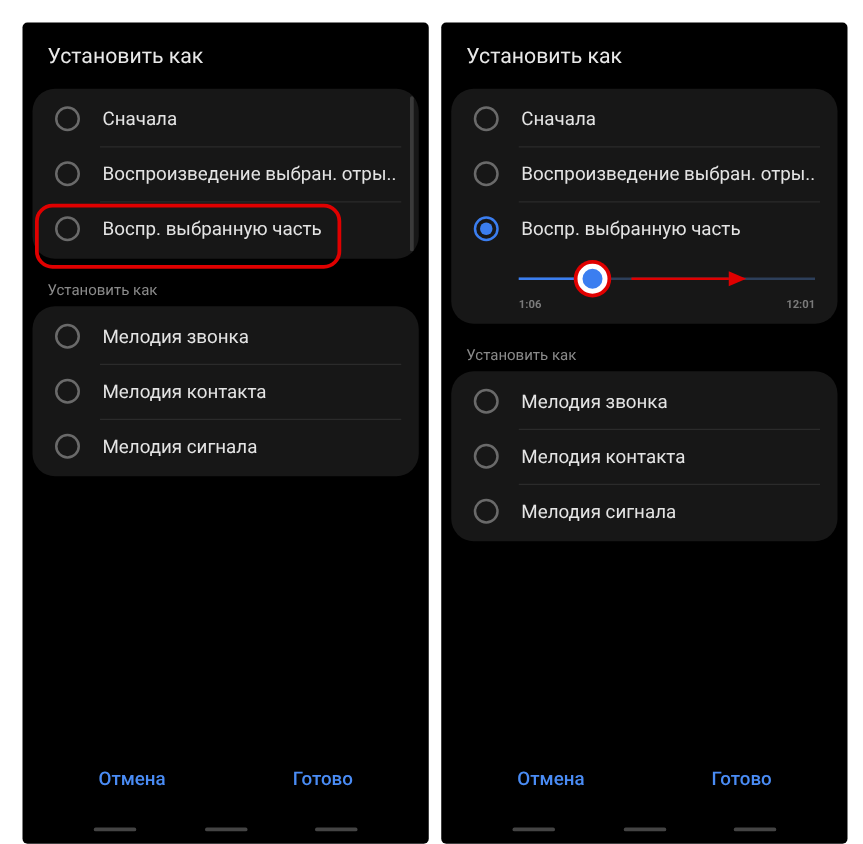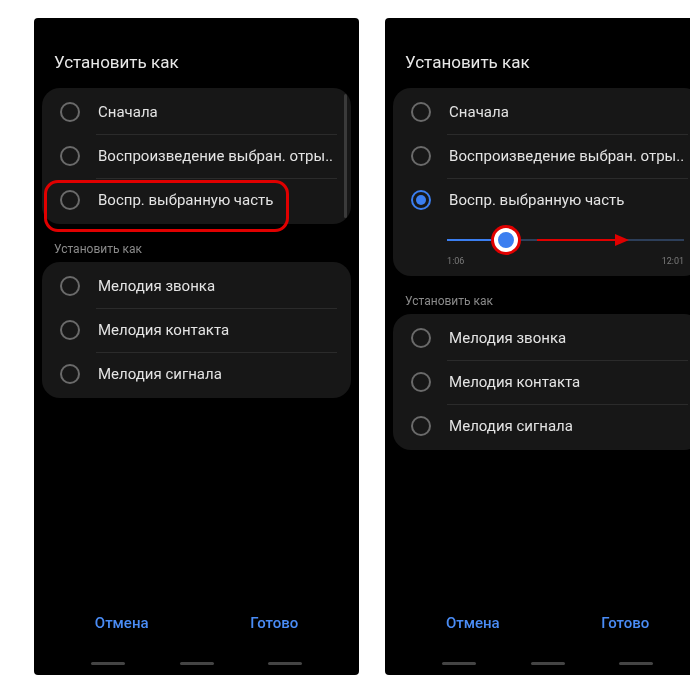--- a/index.html
+++ b/index.html
@@ -12,22 +12,21 @@
     gap: 10px;
     padding: 18px 18px 0 18px;
   }
   .phone {
     flex: 1;
     background: #000;
     border-radius: 4px;
     display: flex;
     flex-direction: column;
     position: relative;
-    padding-top: 34px;
-    margin-left: 16px;
+    padding-top: 17px;
   }
   .header {
     color: #e8e8e8;
     font-size: 17px;
     padding: 0 20px 16px 20px;
   }
   .card {
     background: #171717;
     border-radius: 18px;
     margin: 0 8px 8px 8px;
@@ -83,20 +82,21 @@
   }
   .highlight-box {
     position: absolute;
     border: 3px solid #e00000;
     border-radius: 14px;
     pointer-events: none;
   }
   
   .slider-wrap {
     padding: 10px 18px 8px 54px;
+    font-weight: bold;
   }
   .slider-track {
     position: relative;
     height: 16px;
   }
   .track-bg {
     position: absolute;
     left: 0; right: 0; top: 7px;
     height: 2px;
     background: #2d3f5a;

